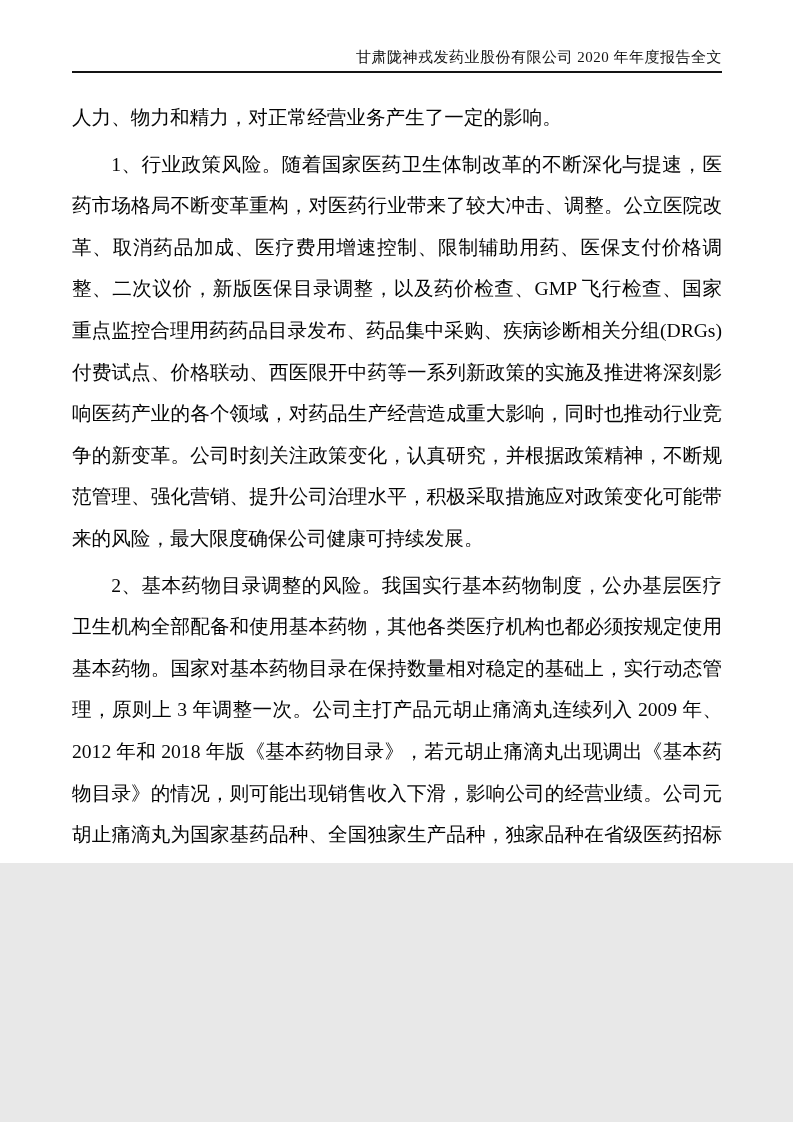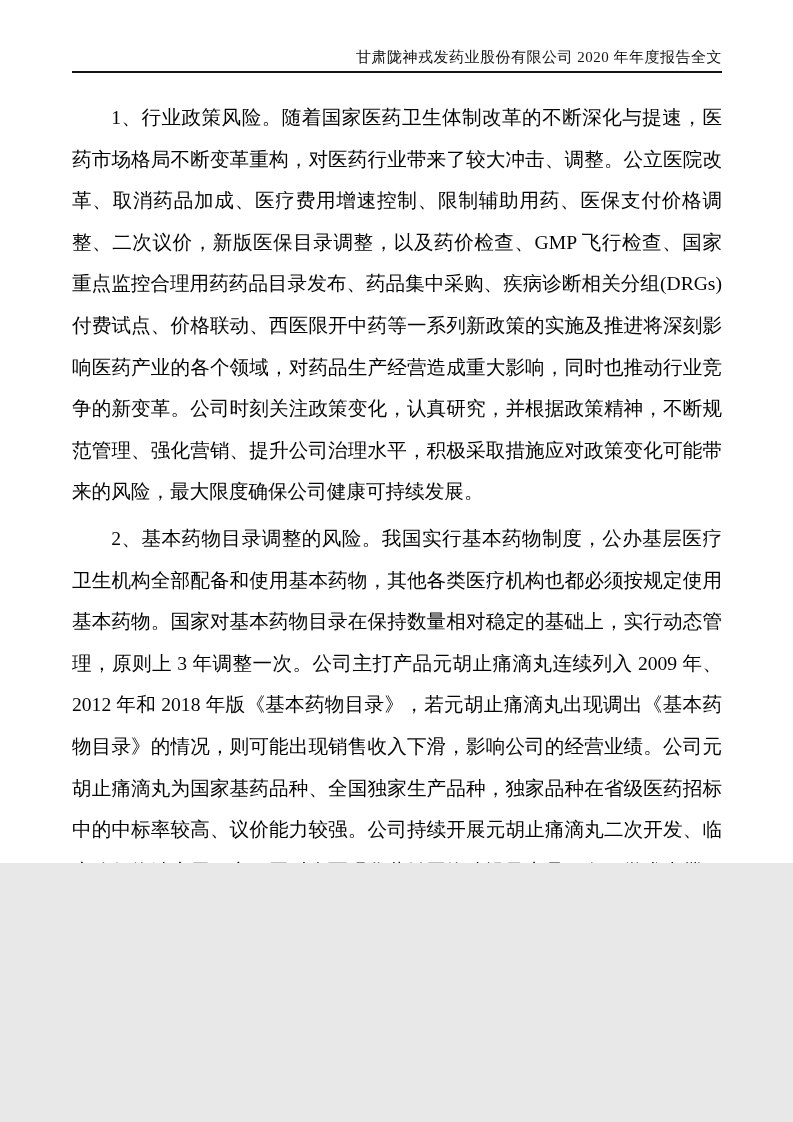--- a/index.html
+++ b/index.html
@@ -58,20 +58,21 @@
 </head>
 <body>
 
 <div class="page">
 
   <div class="page-header-title">甘肃陇神戎发药业股份有限公司 2020 年年度报告全文</div>
 
   <div class="page-header-rule"></div>
 
   <div class="doc-body">
+    <p>人力、物力和精力，对正常经营业务产生了一定的影响。</p>
     <p class="indent">1、行业政策风险。随着国家医药卫生体制改革的不断深化与提速，医药市场格局不断变革重构，对医药行业带来了较大冲击、调整。公立医院改革、取消药品加成、医疗费用增速控制、限制辅助用药、医保支付价格调整、二次议价，新版医保目录调整，以及药价检查、GMP 飞行检查、国家重点监控合理用药药品目录发布、药品集中采购、疾病诊断相关分组(DRGs)付费试点、价格联动、西医限开中药等一系列新政策的实施及推进将深刻影响医药产业的各个领域，对药品生产经营造成重大影响，同时也推动行业竞争的新变革。公司时刻关注政策变化，认真研究，并根据政策精神，不断规范管理、强化营销、提升公司治理水平，积极采取措施应对政策变化可能带来的风险，最大限度确保公司健康可持续发展。</p>
     <p class="indent">2、基本药物目录调整的风险。我国实行基本药物制度，公办基层医疗卫生机构全部配备和使用基本药物，其他各类医疗机构也都必须按规定使用基本药物。国家对基本药物目录在保持数量相对稳定的基础上，实行动态管理，原则上 3 年调整一次。公司主打产品元胡止痛滴丸连续列入 2009 年、2012 年和 2018 年版《基本药物目录》，若元胡止痛滴丸出现调出《基本药物目录》的情况，则可能出现销售收入下滑，影响公司的经营业绩。公司元胡止痛滴丸为国家基药品种、全国独家生产品种，独家品种在省级医药招标中的中标率较高、议价能力较强。公司持续开展元胡止痛滴丸二次开发、临床路径终端应用研究，同时全面强化营销网络建设及产品服务、学术支撑，关注各个省份医药招标工作，积极参与各地药品集中采购，有效把握市场发展的机遇。</p>
     <p class="indent">3、单一产品依赖风险。公司药品销售收入的主要来源为元胡止痛滴丸，该</p>
   </div>
 
   <div class="page-number">3</div>
 
 </div>
 
 </body></html>

